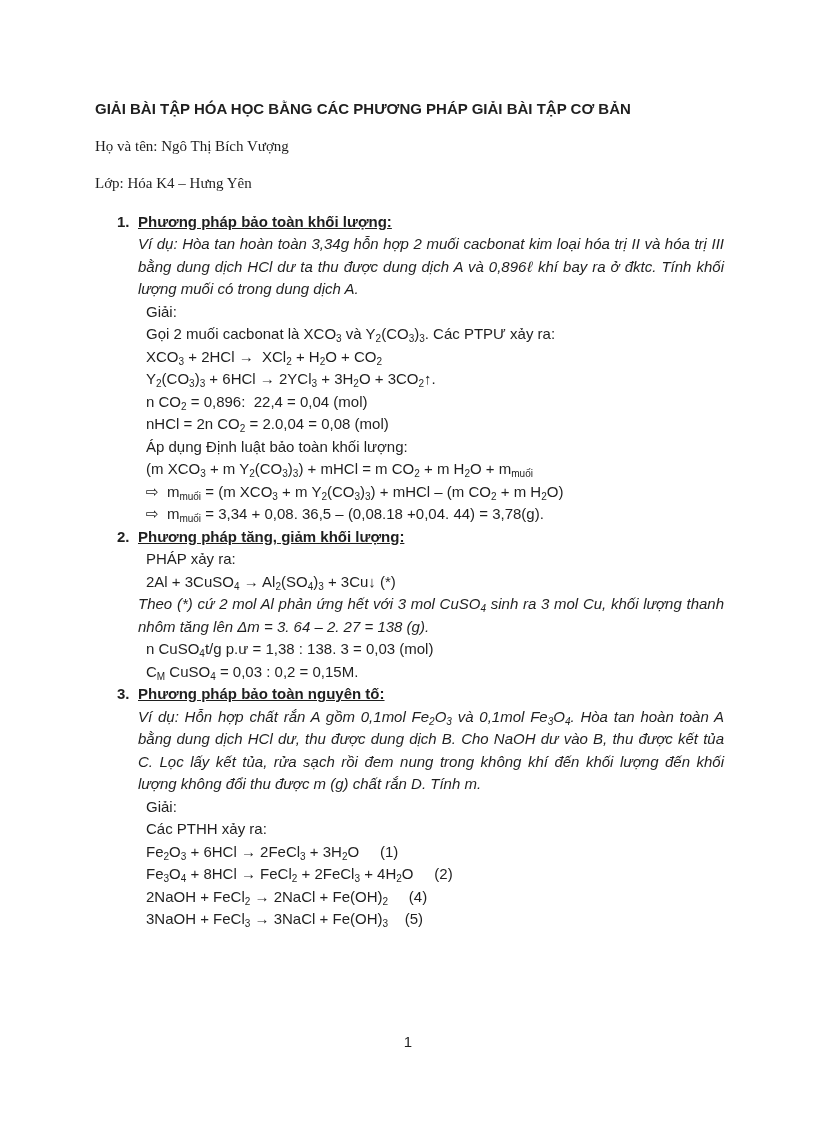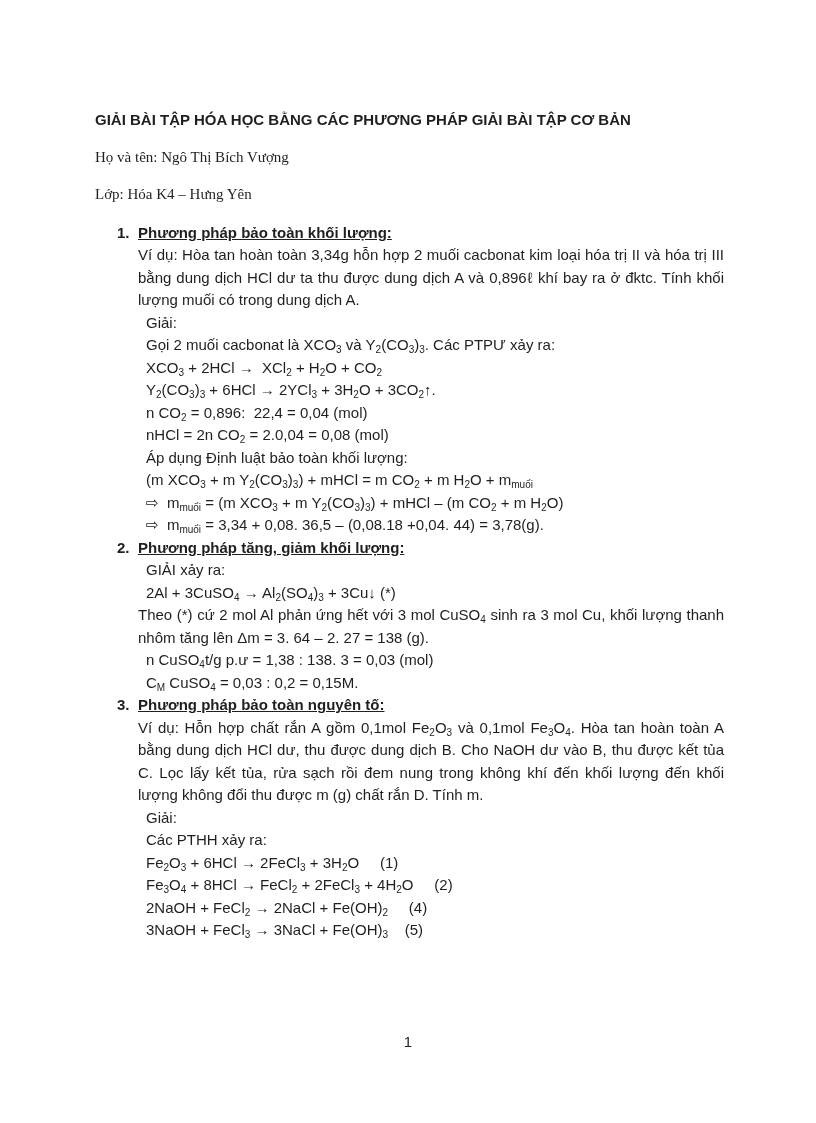--- a/index.html
+++ b/index.html
@@ -11,35 +11,35 @@
     background: #ffffff;
     font-family: "Liberation Sans", "DejaVu Sans", sans-serif;
     font-size: 15px;
     line-height: 22.5px;
     color: #1f1f1f;
     overflow: hidden;
   }
   .content {
     position: absolute;
     left: 95px;
-    top: 109px;
+    top: 98px;
     width: 629px;
   }
   .doc-title {
     font-weight: 700;
     margin: 0 0 14.5px 0;
     white-space: nowrap;
   }
   .meta-line { margin: 0 0 14.5px 0; font-family: Liberation Serif, serif; }
   .method-list { margin-top: 16px; }
   .list-item { position: relative; padding-left: 43px; }
   .item-num { position: absolute; left: 22px; top: 0; font-weight: 700; }
   .item-heading { font-weight: 700; text-decoration: underline; }
   .line { white-space: pre-wrap; margin-left: 8px; }
-  .para { text-align: justify; }
+  .para { text-align: justify; font-style: italic; }
   sub { font-size: 10px; line-height: 0; vertical-align: -3px; }
   .page-number {
     position: absolute;
     top: 1031px;
     left: 0;
     width: 100%;
     text-align: center;
   }
 </style>
 </head>
@@ -62,21 +62,21 @@
           <div class="line">n CO<sub>2</sub> = 0,896:  22,4 = 0,04 (mol)</div>
           <div class="line">nHCl = 2n CO<sub>2</sub> = 2.0,04 = 0,08 (mol)</div>
           <div class="line">Áp dụng Định luật bảo toàn khối lượng:</div>
           <div class="line">(m XCO<sub>3</sub> + m Y<sub>2</sub>(CO<sub>3</sub>)<sub>3</sub>) + mHCl = m CO<sub>2</sub> + m H<sub>2</sub>O + m<sub>muối</sub></div>
           <div class="line">⇨  m<sub>muối</sub> = (m XCO<sub>3</sub> + m Y<sub>2</sub>(CO<sub>3</sub>)<sub>3</sub>) + mHCl – (m CO<sub>2</sub> + m H<sub>2</sub>O)</div>
           <div class="line">⇨  m<sub>muối</sub> = 3,34 + 0,08. 36,5 – (0,08.18 +0,04. 44) = 3,78(g).</div>
         </div>
         <div class="list-item">
           <span class="item-num">2.</span>
           <div class="item-heading">Phương pháp tăng, giảm khối lượng:</div>
-          <div class="line">GIẢI xảy ra:</div>
+          <div class="line">PHÁP xảy ra:</div>
           <div class="line">2Al + 3CuSO<sub>4</sub> → Al<sub>2</sub>(SO<sub>4</sub>)<sub>3</sub> + 3Cu↓ (*)</div>
           <div class="para">Theo (*) cứ 2 mol Al phản ứng hết với 3 mol CuSO<sub>4</sub> sinh ra 3 mol Cu, khối lượng thanh nhôm tăng lên Δm = 3. 64 – 2. 27 = 138 (g).</div>
           <div class="line">n CuSO<sub>4</sub>t/g p.ư = 1,38 : 138. 3 = 0,03 (mol)</div>
           <div class="line">C<sub>M</sub> CuSO<sub>4</sub> = 0,03 : 0,2 = 0,15M.</div>
         </div>
         <div class="list-item">
           <span class="item-num">3.</span>
           <div class="item-heading">Phương pháp bảo toàn nguyên tố:</div>
           <div class="para">Ví dụ: Hỗn hợp chất rắn A gồm 0,1mol Fe<sub>2</sub>O<sub>3</sub> và 0,1mol Fe<sub>3</sub>O<sub>4</sub>. Hòa tan hoàn toàn A bằng dung dịch HCl dư, thu được dung dịch B. Cho NaOH dư vào B, thu được kết tủa C. Lọc lấy kết tủa, rửa sạch rồi đem nung trong không khí đến khối lượng đến khối lượng không đổi thu được m (g) chất rắn D. Tính m.</div>
           <div class="line">Giải:</div>

